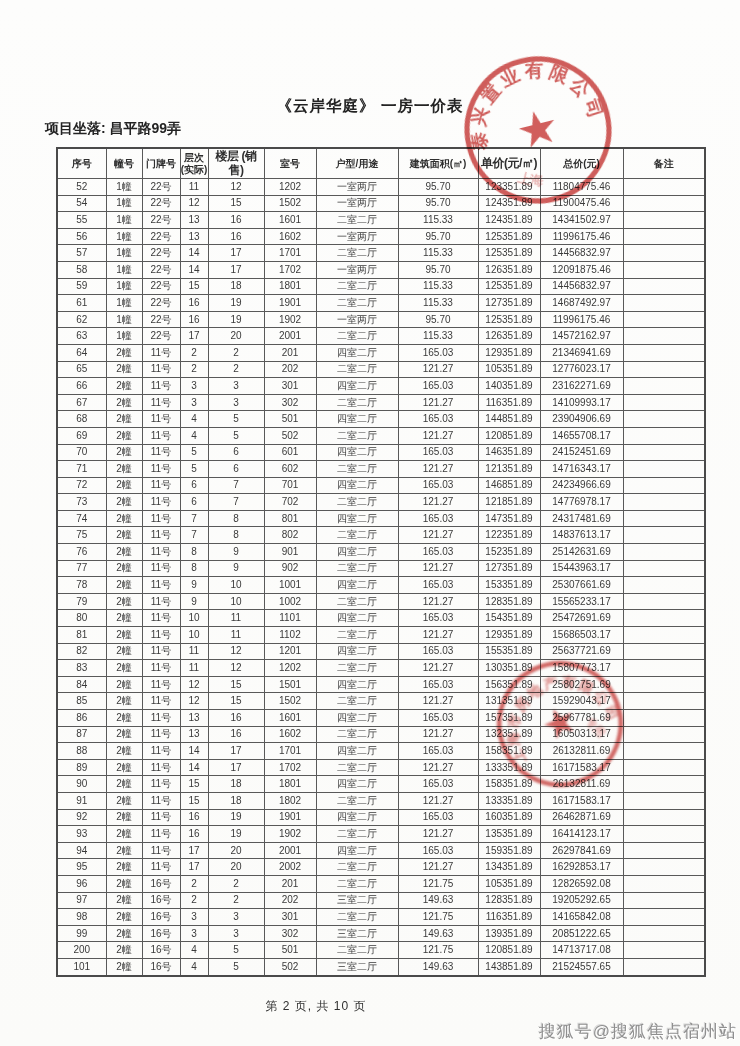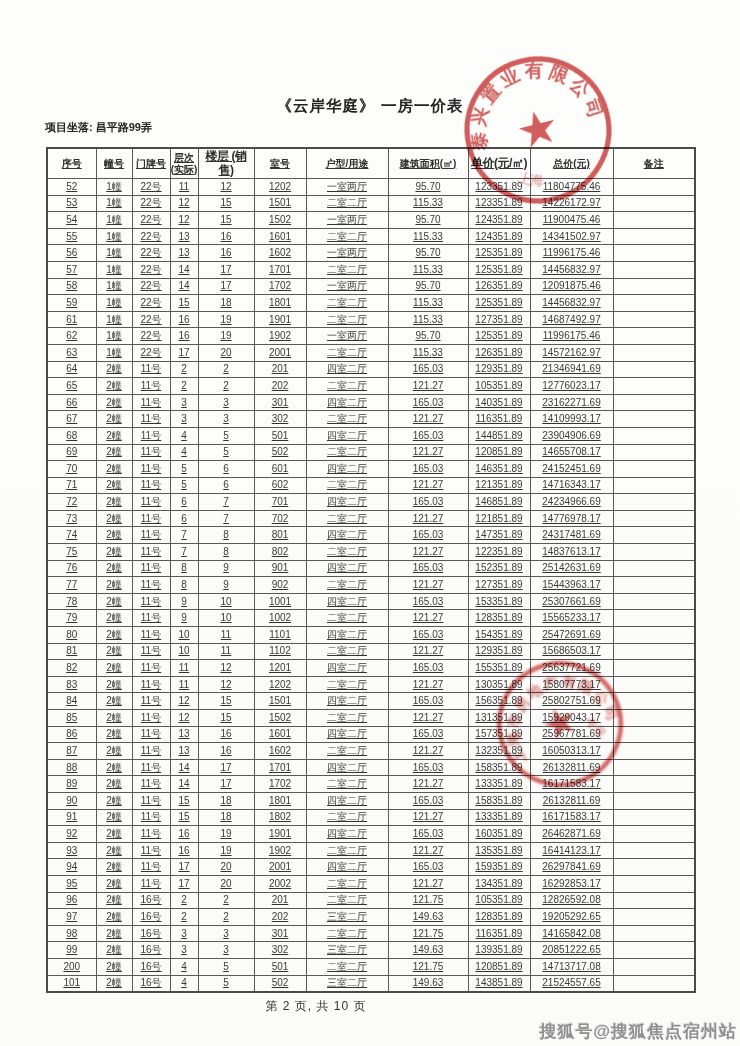--- a/index.html
+++ b/index.html
@@ -12,28 +12,27 @@
     overflow:hidden;
   }
   .page{position:absolute;inset:0;background:linear-gradient(180deg,#fdfdfc 0%,#fbfbf9 100%);padding-left:44px;}
   .doc-title{
     position:absolute;top:96px;left:0;width:100%;
     text-align:center;font-size:15.5px;font-weight:bold;color:#232323;
     letter-spacing:1px;
   }
   .project-line{
     position:absolute;top:120px;left:45px;
-    font-size:11px;font-weight:bold;color:#232323;
+    font-size:14px;font-weight:bold;color:#232323;
   }
   table.price{
-    position:absolute;top:147px;left:46px;
+    position:absolute;top:147px;left:56px;
     border-collapse:collapse;table-layout:fixed;
     width:648px;
     background:transparent;
-    text-decoration:underline;
   }
   table.price th,table.price td{
     border:1px solid #595959;
     padding:0;margin:0;
     text-align:center;vertical-align:middle;
     color:#3a3a3a;
     overflow:hidden;
   }
   table.price{border:2px solid #4a4a4a;}
   table.price th{
@@ -43,21 +42,21 @@
   table.price th.squeeze{font-size:12px;letter-spacing:-0.5px;}
   table.price td{
     height:15.6px;font-size:10px;line-height:1;white-space:nowrap;
   }
   .page-footer{
     position:absolute;top:998px;left:0;width:632px;
     text-align:center;font-size:12px;color:#2f2f2f;letter-spacing:1px;
   }
   .sohu-watermark{
     position:absolute;right:3px;bottom:3px;
-    font-size:17px;font-weight:bold;color:#8f8f8f;
+    font-size:17px;font-weight:normal;color:#8f8f8f;
     letter-spacing:1px;
     text-shadow:1px 1px 0 #ffffff,-1px -1px 0 #d9d9d9;
   }
   .stamp{
     position:absolute;
     mix-blend-mode:multiply;
     pointer-events:none;
   }
   .stamp-top{left:461px;top:53px;width:154px;height:154px;
     transform:rotate(-14deg);opacity:.85;filter:blur(0.4px);}
@@ -114,33 +113,20 @@
           <td>11</td>
           <td>12</td>
           <td>1202</td>
           <td>一室两厅</td>
           <td>95.70</td>
           <td>123351.89</td>
           <td>11804775.46</td>
           <td></td>
         </tr>
         <tr>
-          <td>53</td>
-          <td>1幢</td>
-          <td>22号</td>
-          <td>12</td>
-          <td>15</td>
-          <td>1501</td>
-          <td>二室二厅</td>
-          <td>115.33</td>
-          <td>123351.89</td>
-          <td>14226172.97</td>
-          <td></td>
-        </tr>
-        <tr>
           <td>54</td>
           <td>1幢</td>
           <td>22号</td>
           <td>12</td>
           <td>15</td>
           <td>1502</td>
           <td>一室两厅</td>
           <td>95.70</td>
           <td>124351.89</td>
           <td>11900475.46</td>

